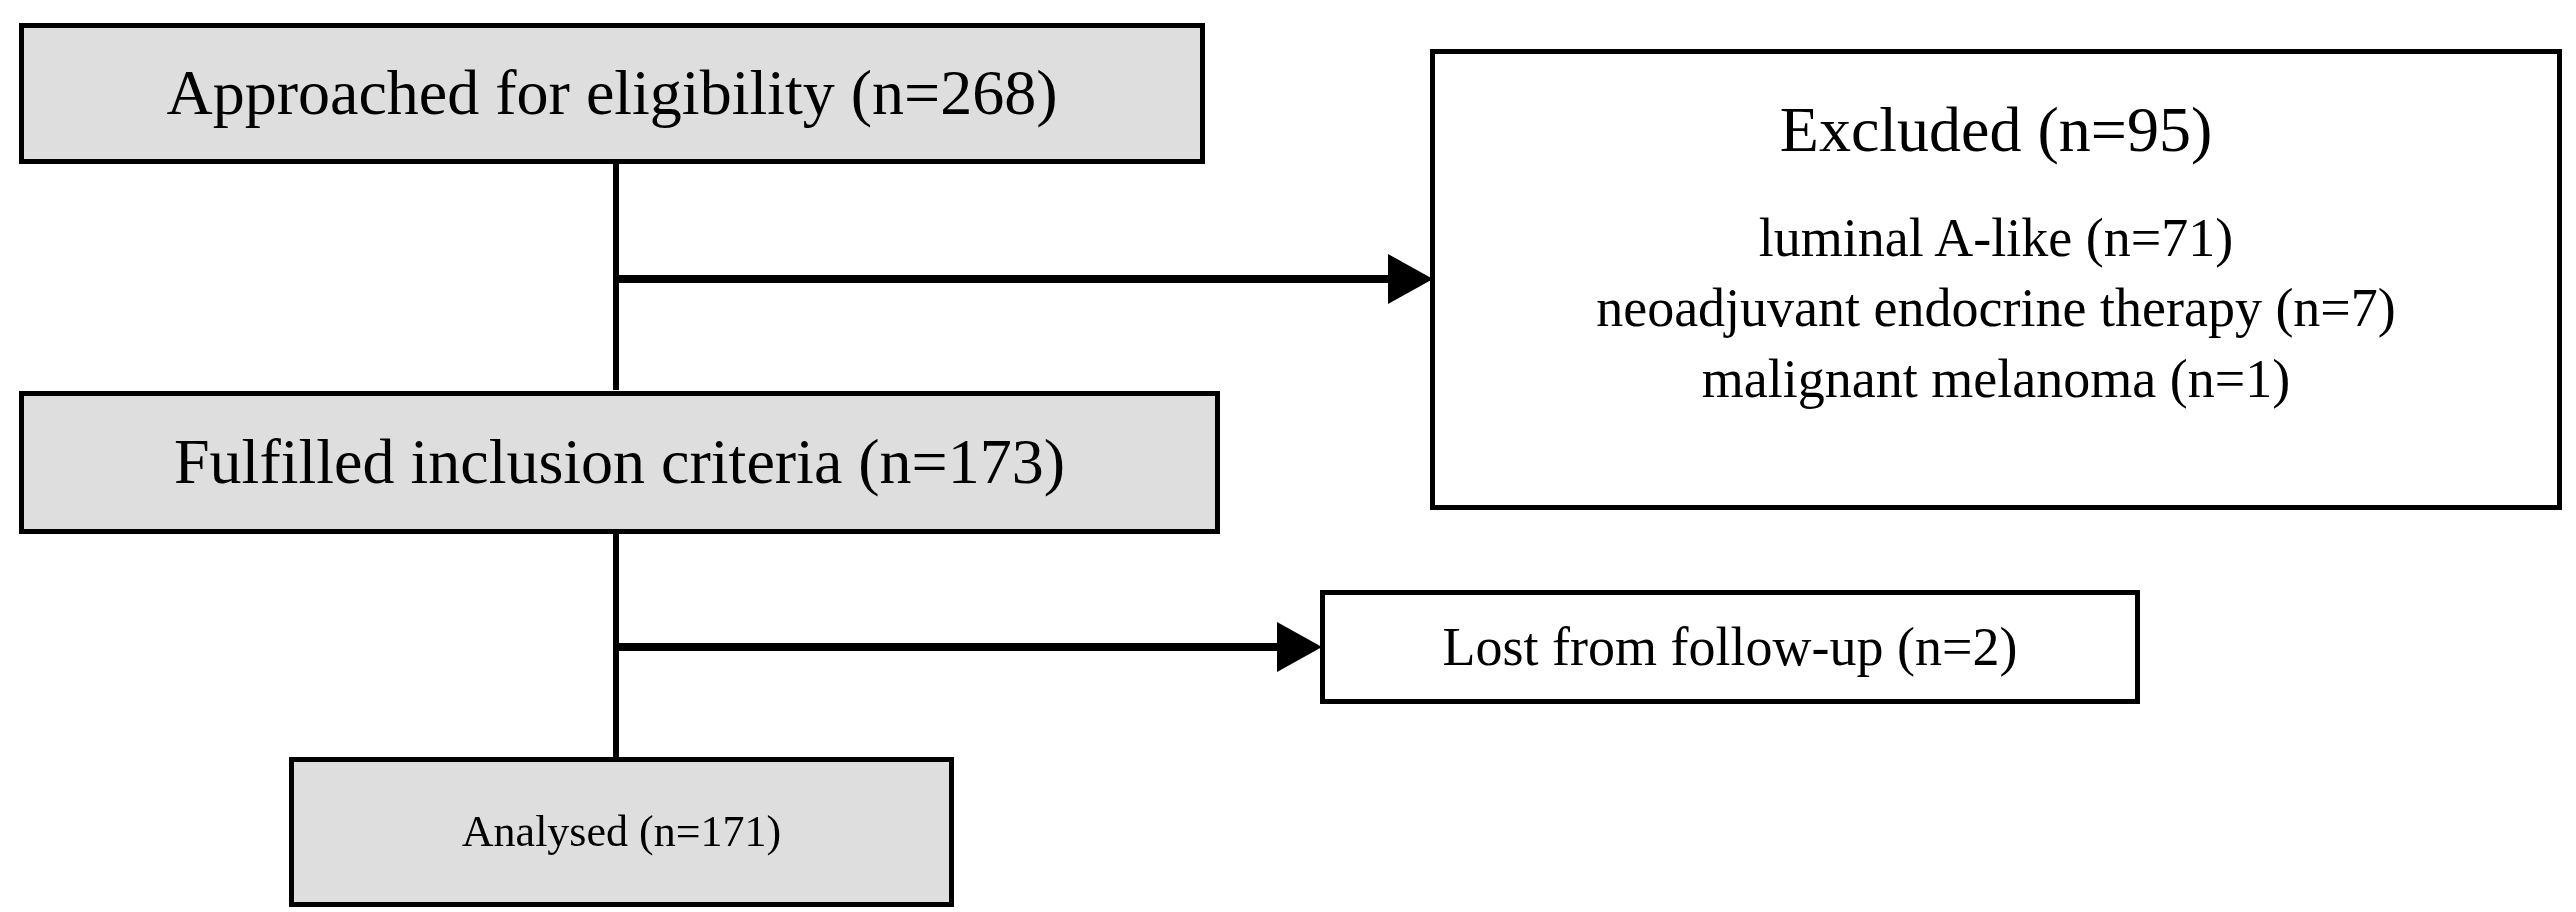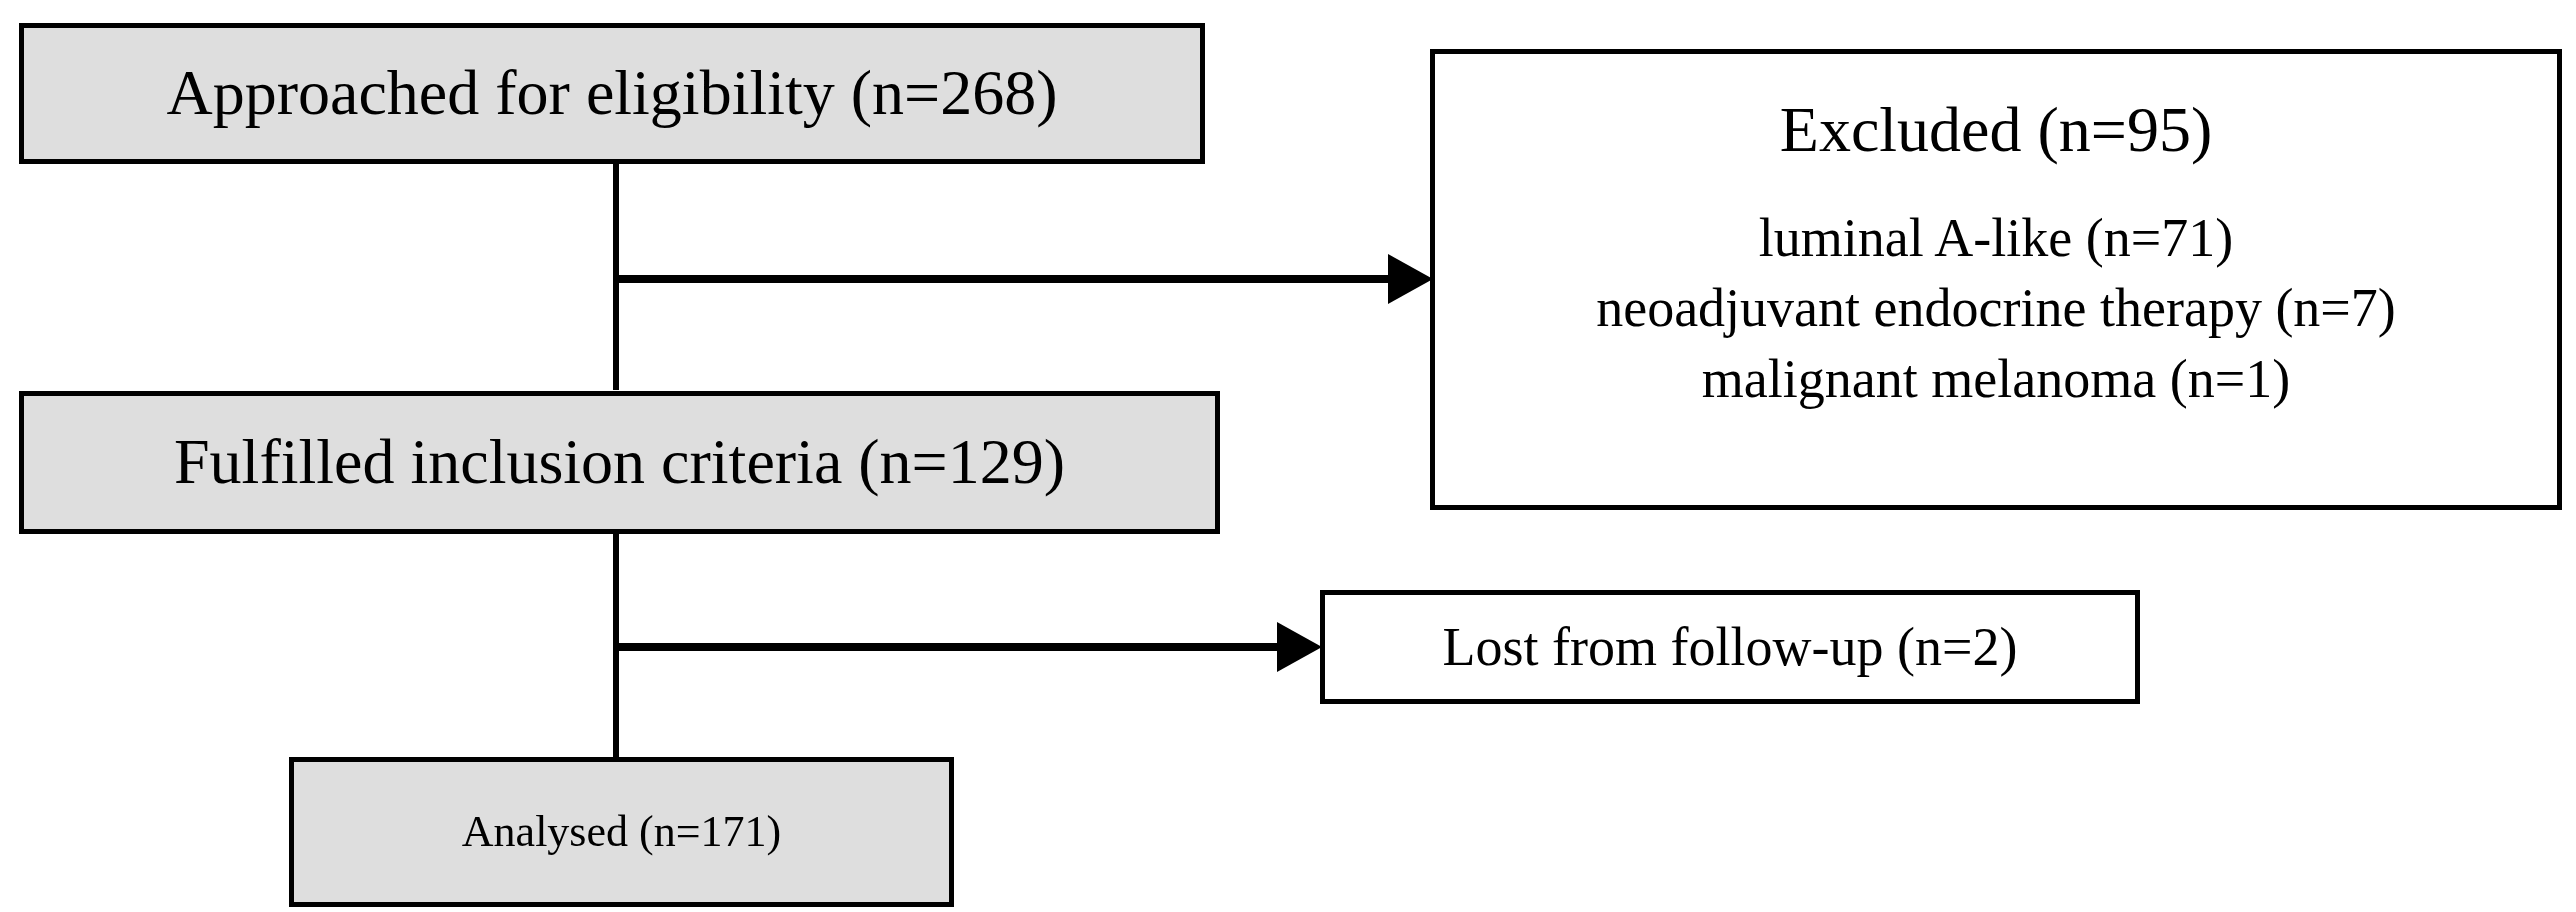--- a/index.html
+++ b/index.html
@@ -117,21 +117,21 @@
   <div class="arrowhead" id="branch-excluded-head"></div>
 
   <div class="hline" id="branch-lost-line"></div>
   <div class="arrowhead" id="branch-lost-head"></div>
 
   <div class="node filled" id="node-approached">
     <span>Approached for eligibility (n=268)</span>
   </div>
 
   <div class="node filled" id="node-fulfilled">
-    <span>Fulfilled inclusion criteria (n=129)</span>
+    <span>Fulfilled inclusion criteria (n=173)</span>
   </div>
 
   <div class="node filled" id="node-analysed">
     <span>Analysed (n=171)</span>
   </div>
 
   <div class="node plain" id="node-excluded">
     <div class="excluded-title">Excluded (n=95)</div>
     <div class="excluded-list">
       <span class="reason">luminal A-like (n=71)</span>

